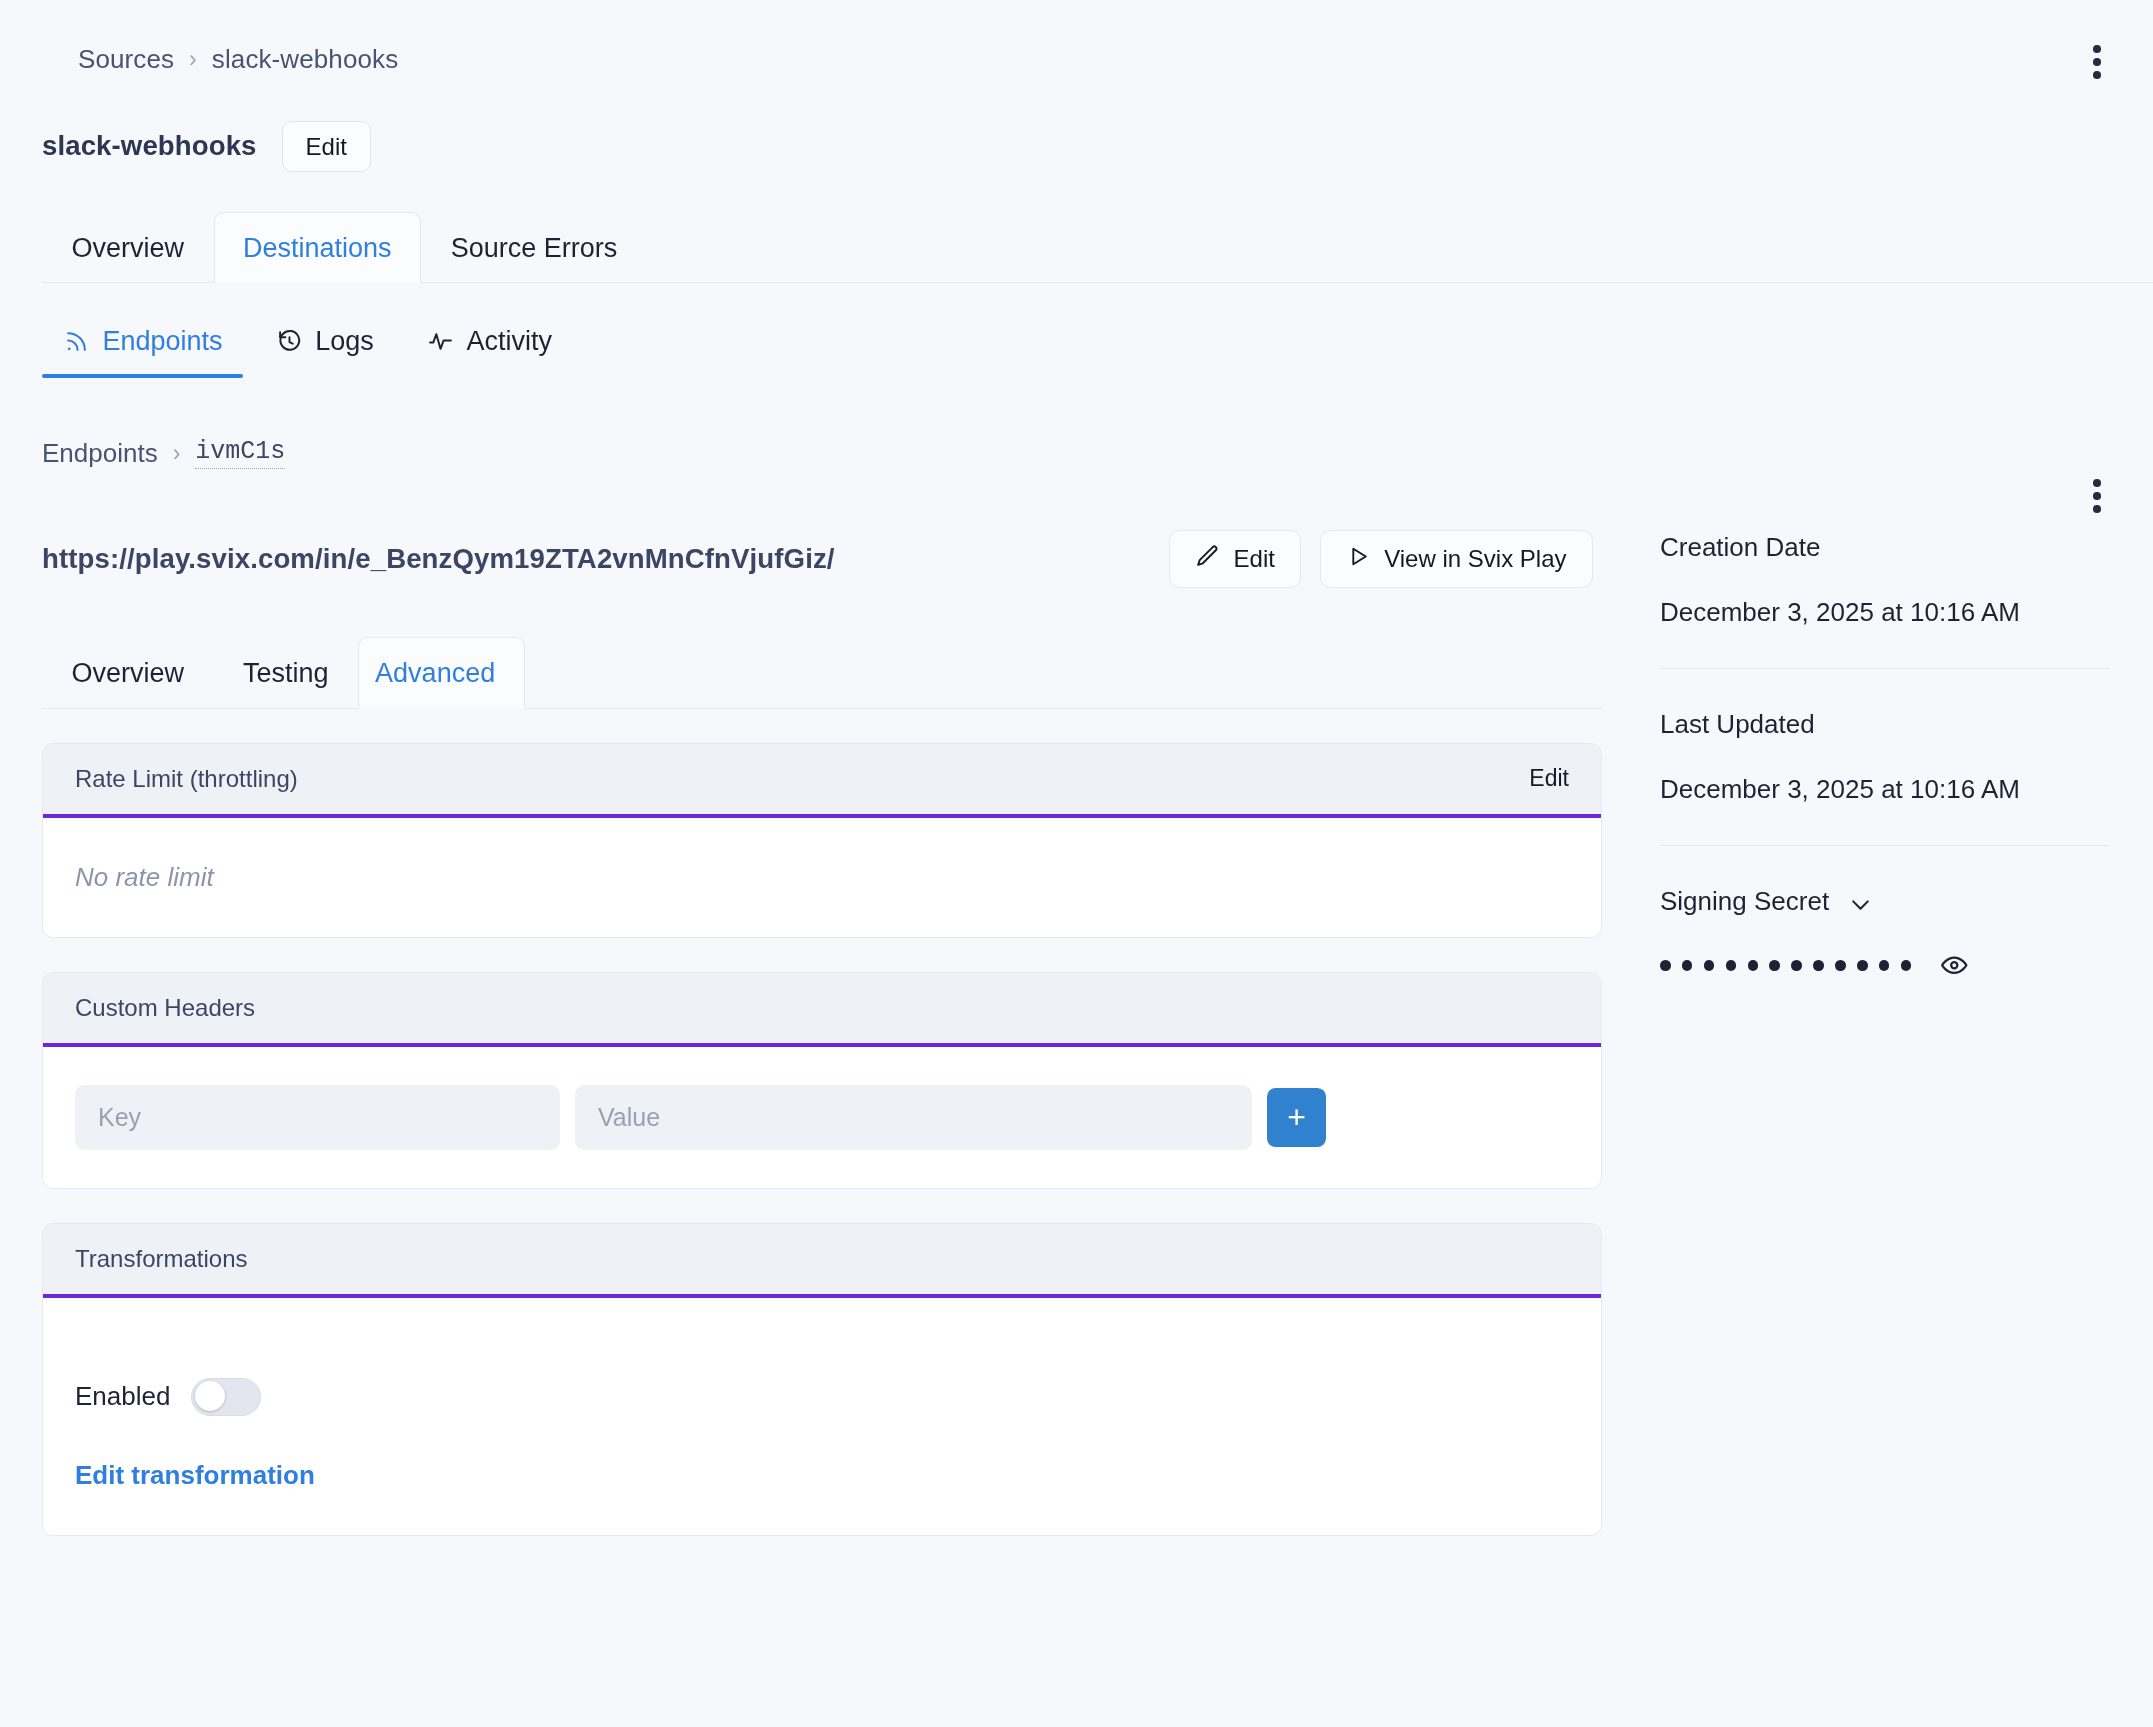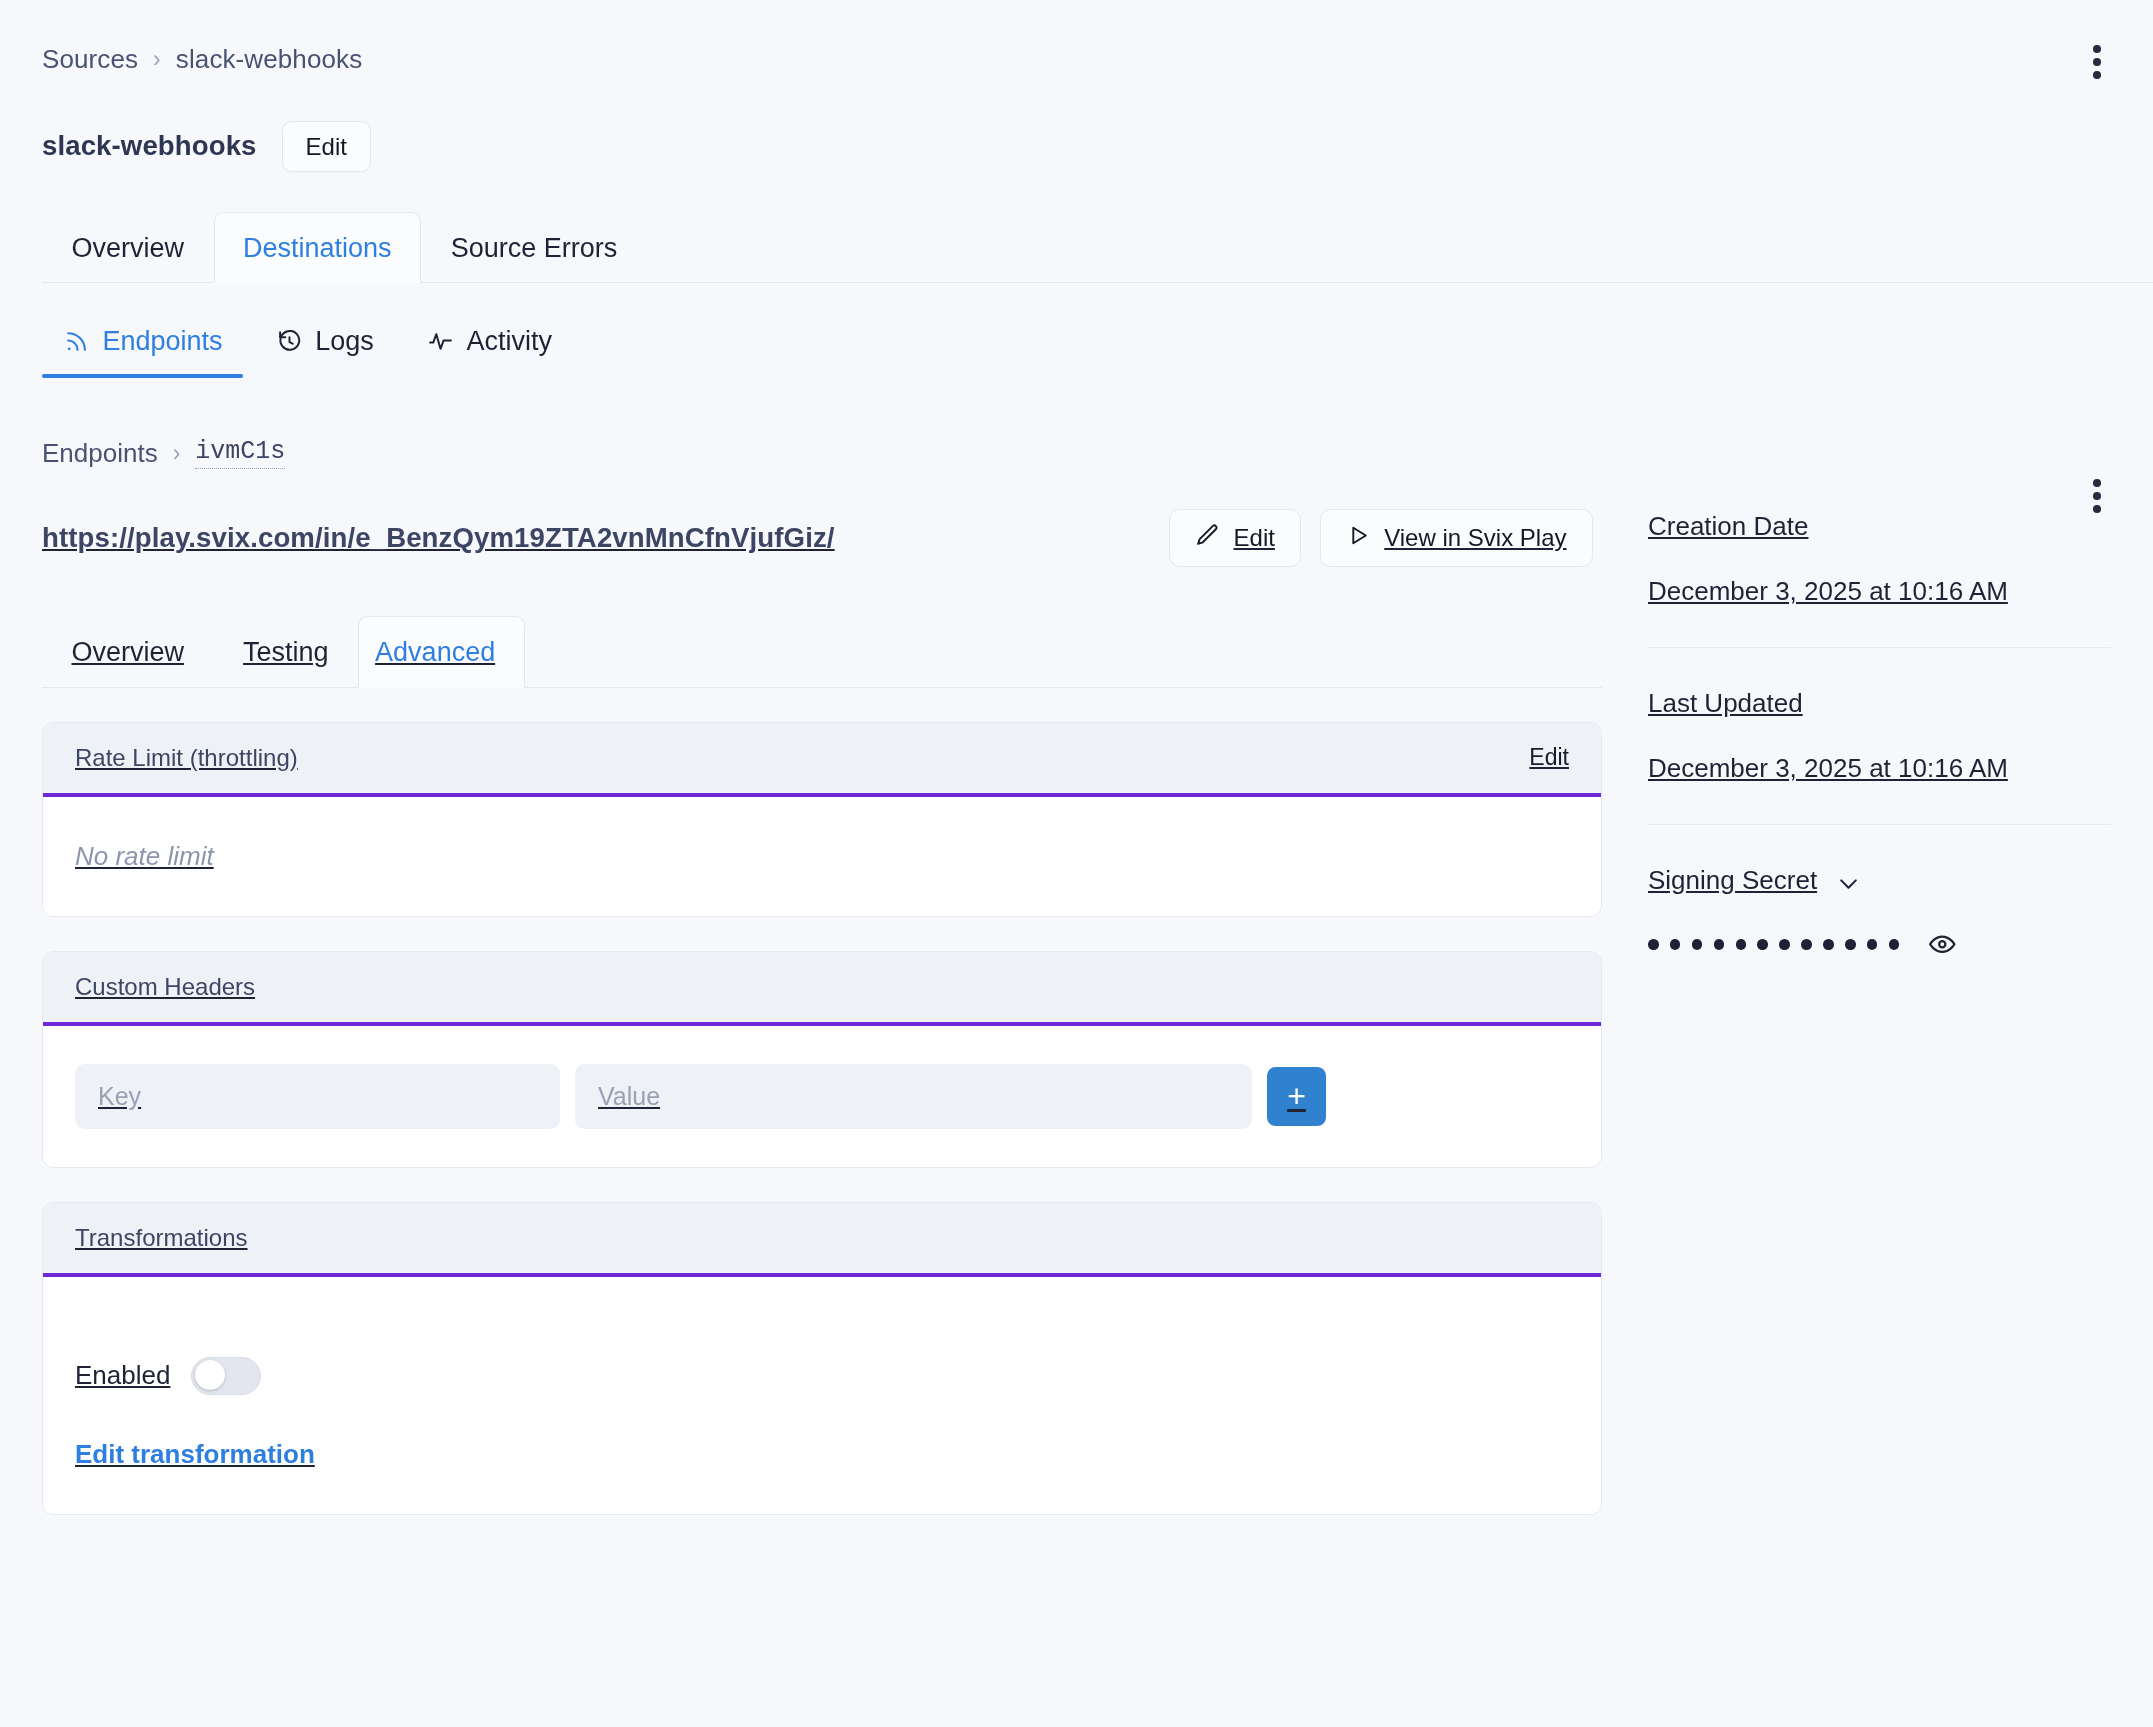--- a/index.html
+++ b/index.html
@@ -9,21 +9,21 @@
     background: #f7f8fc;
     font-family: "Liberation Sans", sans-serif;
     color: #1e2235;
     -webkit-font-smoothing: antialiased;
   }
   .page { position: relative; width: 2153px; height: 1727px; padding: 0 42px; }
 
   
   .top-breadcrumb {
     display: flex; align-items: center; gap: 15px;
-    font-size: 26px; color: #4a5272; padding-top: 44px; letter-spacing: 0.1px;
+    font-size: 26px; color: #4a5272; padding-top: 44px; letter-spacing: 0.1px; margin-left: 36px;
   }
   .crumb-sep { color: #9aa2bd; font-size: 23px; font-weight: 400; }
   .crumb-link { color: #4a5272; cursor: pointer; }
 
   .kebab {
     position: absolute; right: 34px; display: flex; flex-direction: column;
     gap: 5.7px; align-items: center; justify-content: center;
     width: 44px; height: 44px; cursor: pointer; border-radius: 7.6px;
   }
   .kebab span { width: 7.6px; height: 7.6px; border-radius: 50%; background: #272b3f; display:block; }
@@ -72,21 +72,21 @@
   .ep-breadcrumb {
     display: flex; align-items: center; gap: 15px;
     font-size: 26px; color: #4a5272; margin-top: 59px;
   }
   .mono-link {
     font-family: "Liberation Mono", monospace; font-size: 25px; color: #3b4karma;
     color: #3d4564; border-bottom: 1.9px dotted #9aa2bd; padding-bottom: 1.9px; cursor: pointer;
   }
 
   
-  .split { display: flex; margin-top: 40px; gap: 0; text-decoration: underline; }
+  .split { display: flex; margin-top: 61px; gap: 12px; }
   .main-col { width: 1560px; flex: none; }
   .side-col { flex: 1; padding-left: 46px; }
 
   
   .url-row { display: flex; align-items: center; }
   .url-text {
     font-size: 27.6px; font-weight: 700; color: #3d4564; letter-spacing: 0.1px;
   }
   .url-actions { display: flex; gap: 19px; margin-left: auto; padding-right: 9.5px; }
   .btn-ghost {

